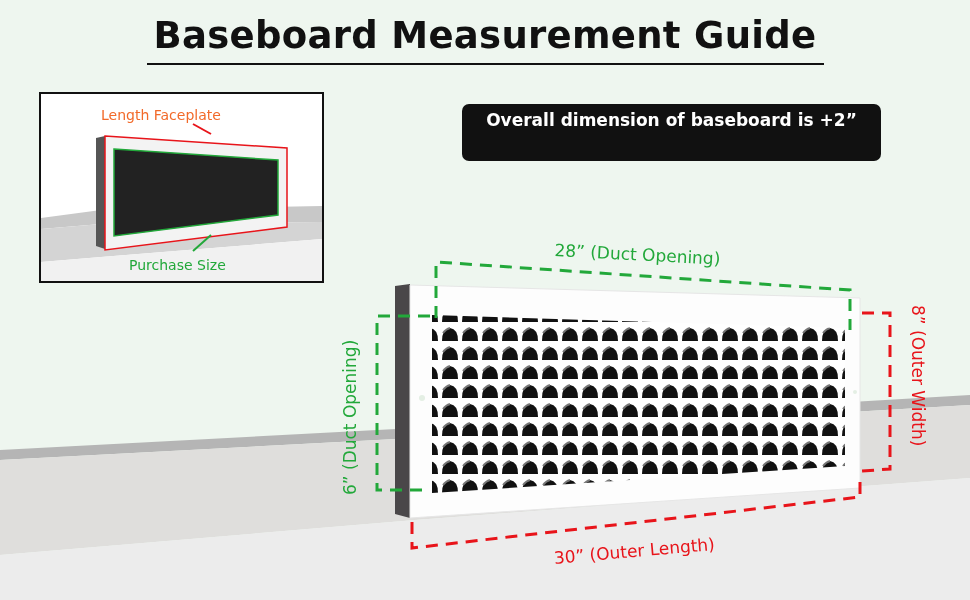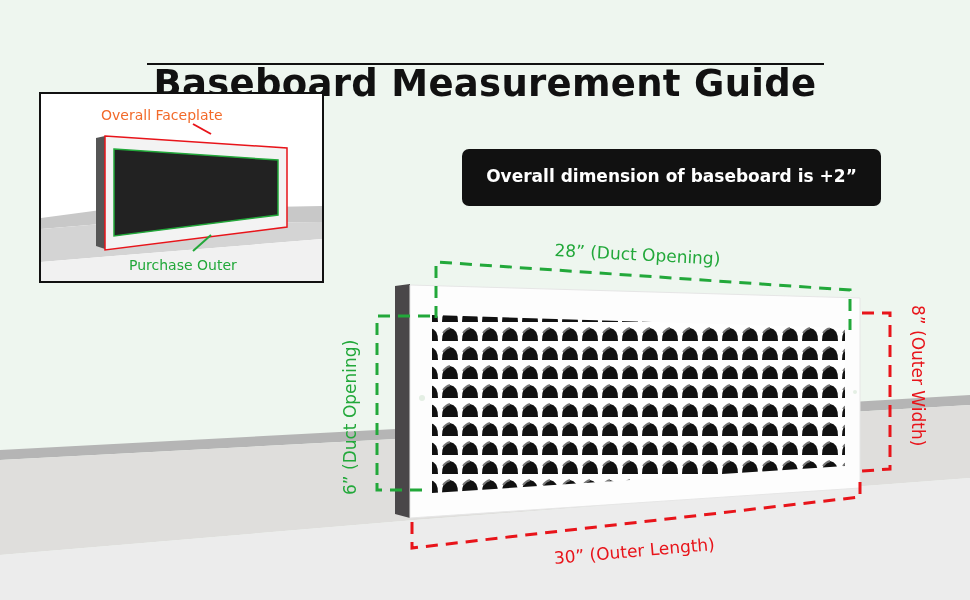--- a/index.html
+++ b/index.html
@@ -1,21 +1,21 @@
 <!DOCTYPE html>
 <html><head>
 <meta charset="utf-8">
 <style>
   html, body { margin:0; padding:0; }
   body { width:970px; height:600px; position:relative; overflow:hidden; background:#eef6ef; font-family:"Liberation Sans", sans-serif; }
-  .title { position:absolute; left:0; width:970px; top:14px; text-align:center; font-family:"DejaVu Sans", sans-serif; font-weight:bold; font-size:37px; color:#111; letter-spacing:0.3px;margin-top:48px; }
+  .title { position:absolute; left:0; width:970px; top:14px; text-align:center; font-family:"DejaVu Sans", sans-serif; font-weight:bold; font-size:37px; color:#111; letter-spacing:0.3px; }
   .title-rule { position:absolute; left:147px; width:677px; top:63px; height:2px; background:#111; }
   .inset { position:absolute; left:39px; top:92px; width:281px; height:187px; border:2px solid #111; background:#fff; overflow:hidden; }
   .inset svg { position:absolute; left:0; top:0; }
-  .note { position:absolute; left:462px; top:104px; width:419px; height:57px; background:#111; border-radius:7px; color:#fff; font-family:"DejaVu Sans", sans-serif; font-size:17px; font-weight:bold; text-align:center; line-height:23px; padding-top:16px; box-sizing:border-box;margin-top:45px; }
+  .note { position:absolute; left:462px; top:104px; width:419px; height:57px; background:#111; border-radius:7px; color:#fff; font-family:"DejaVu Sans", sans-serif; font-size:17px; font-weight:bold; text-align:center; line-height:23px; padding-top:5px; box-sizing:border-box; }
   .main-svg { position:absolute; left:0; top:0; }
   .lbl { position:absolute; font-family:"DejaVu Sans", sans-serif; font-size:17px; white-space:nowrap; }
   .green { color:#22a83a; }
   .red { color:#e8141a; }
   .inset-lbl { position:absolute; font-family:"DejaVu Sans", sans-serif; font-size:14px; white-space:nowrap; }
 </style>
 </head>
 <body>
 
 <div class="title">Baseboard Measurement Guide</div>
@@ -62,19 +62,19 @@
   <svg width="281" height="187" viewBox="0 0 281 187">
     <polygon points="0,124 60,116 281,112 281,128 60,130 0,135" fill="#c8c8c8"></polygon>
     <polygon points="0,135 60,130 281,128 281,145 60,163 0,168" fill="#d4d4d4"></polygon>
     <polygon points="0,168 60,163 281,145 281,187 0,187" fill="#f1f1f1"></polygon>
     <polygon points="55,44 64,42 64,155 55,152" fill="#555"></polygon>
     <polygon points="64,42 246,54 246,133 64,156" fill="#f3f3f3" stroke="#e8141a" stroke-width="1.5"></polygon>
     <polygon points="73,55 237,66 237,121 73,142" fill="#222" stroke="#22a83a" stroke-width="1.5"></polygon>
     <line x1="152" y1="30" x2="170" y2="40" stroke="#e8141a" stroke-width="2"></line>
     <line x1="152" y1="157" x2="170" y2="141" stroke="#22a83a" stroke-width="2"></line>
   </svg>
-  <div class="inset-lbl" style="left:60px;top:13px;color:#f26a2a;">Overall Faceplate</div>
-  <div class="inset-lbl" style="left:88px;top:163px;color:#22a83a;">Purchase Outer</div>
+  <div class="inset-lbl" style="left:60px;top:13px;color:#f26a2a;">Length Faceplate</div>
+  <div class="inset-lbl" style="left:88px;top:163px;color:#22a83a;">Purchase Size</div>
 </div>
 
 <div class="note">
   <div>Overall dimension of baseboard is +2”</div>
 </div>
 
 </body></html>

